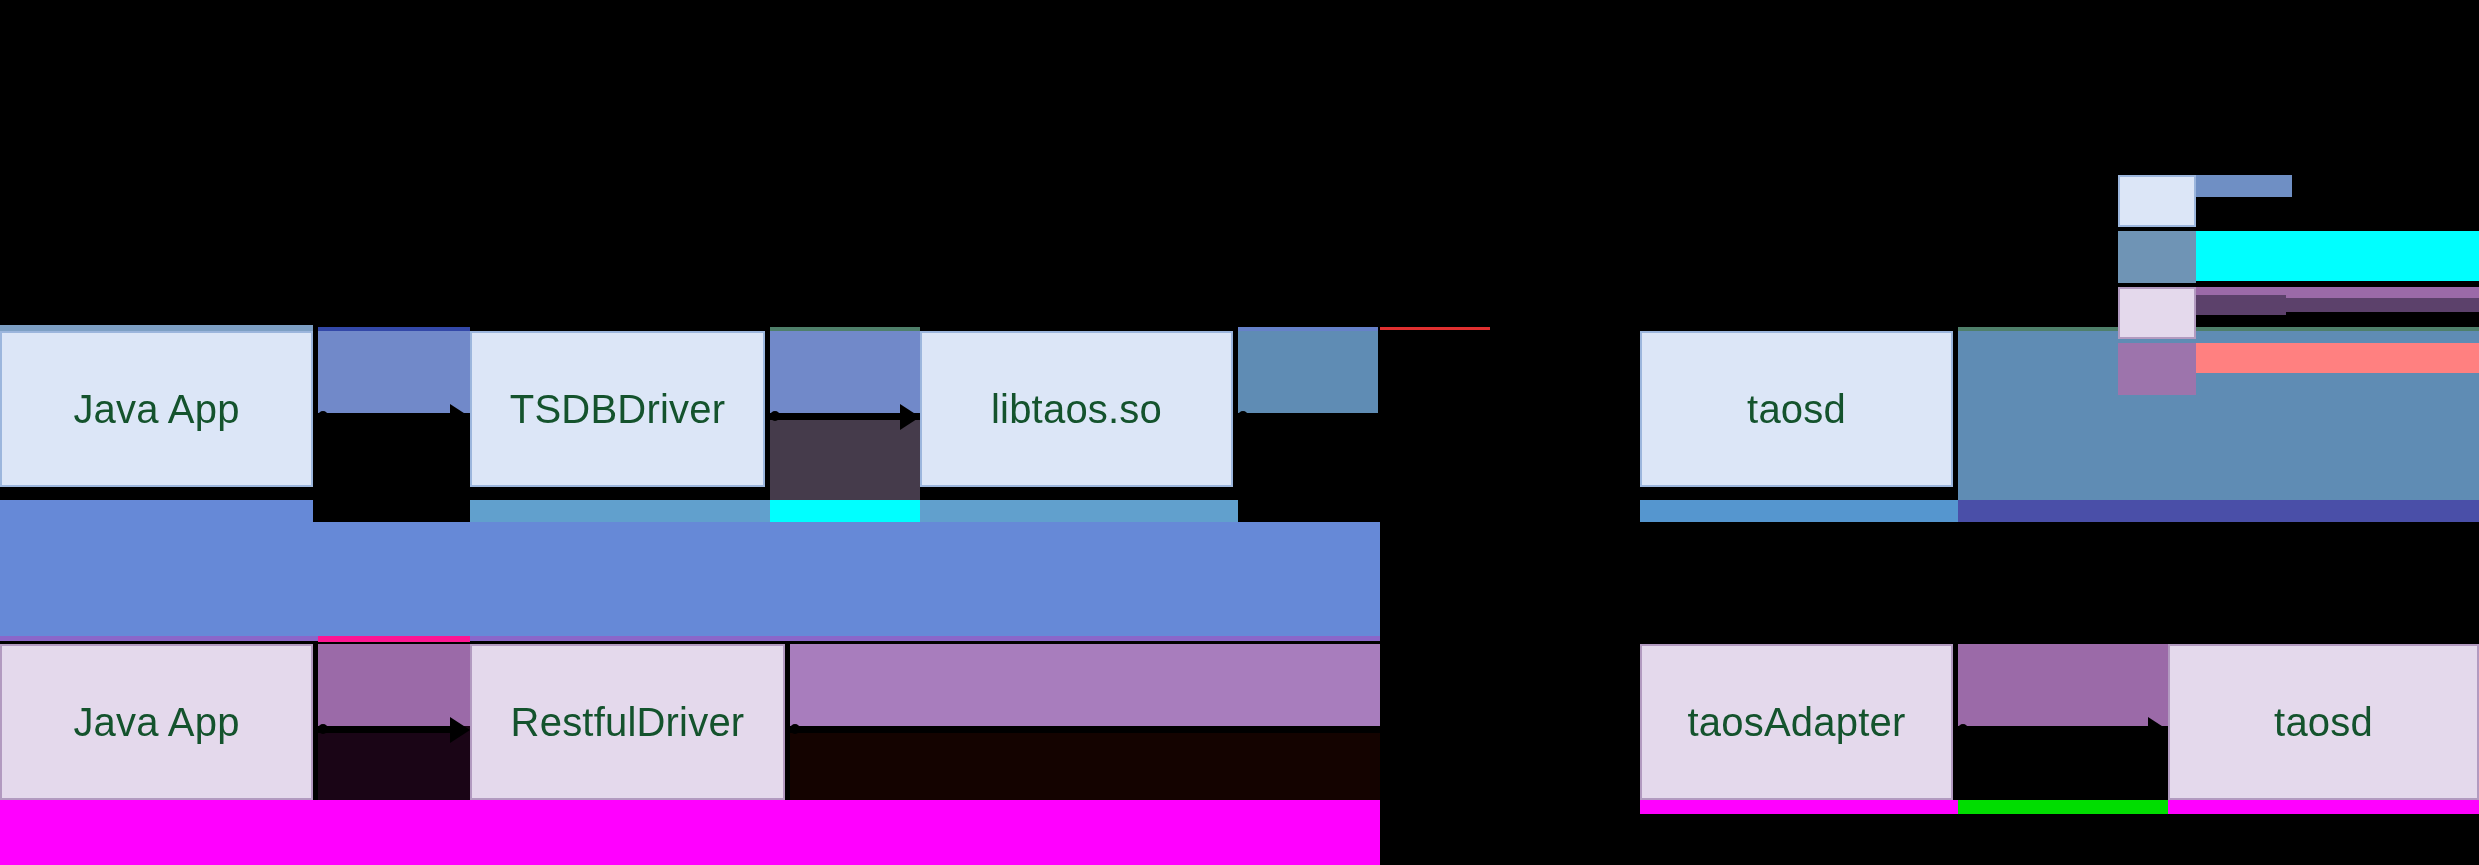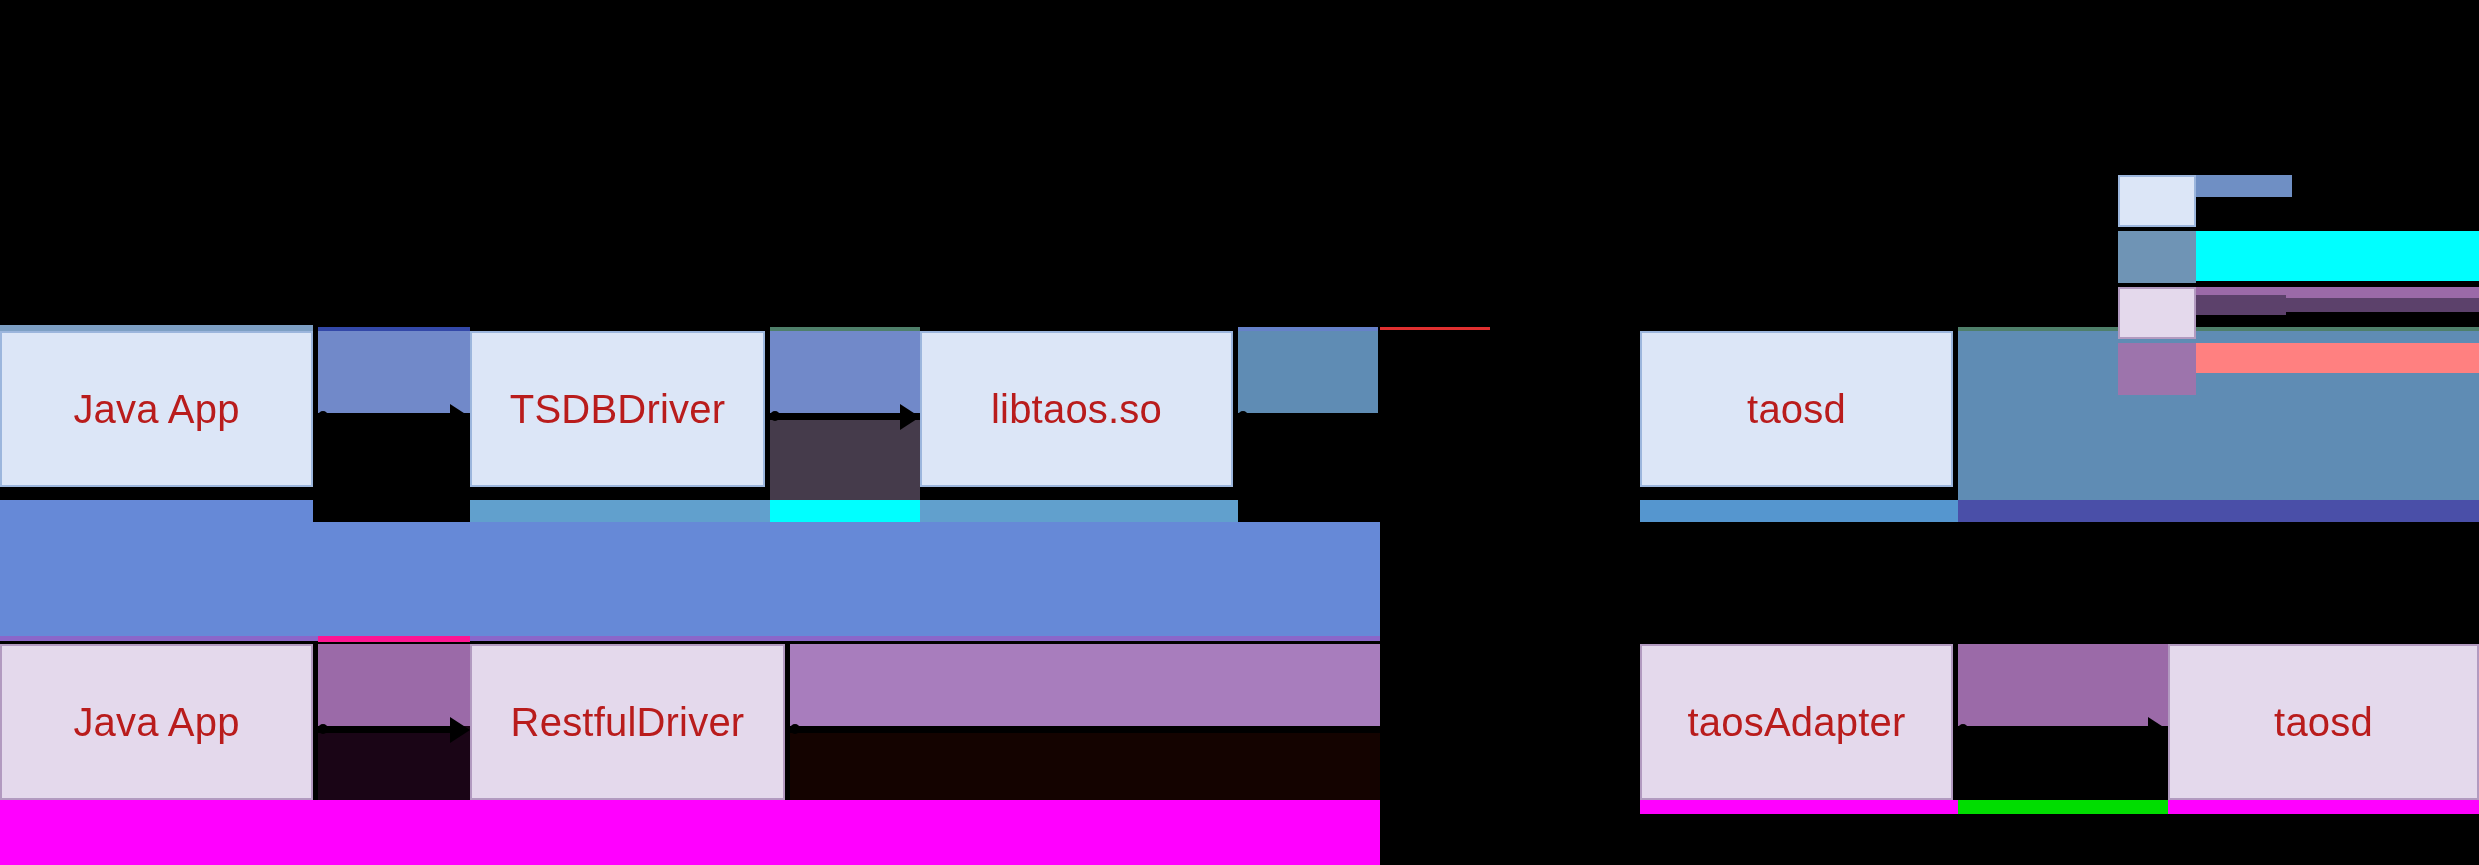--- a/index.html
+++ b/index.html
@@ -19,21 +19,21 @@
   }
 
   
   .node {
     position: absolute;
     display: flex;
     align-items: center;
     justify-content: center;
     font-size: 40px;
     line-height: 1.1;
-    color: #b91c1c;
+    color: #14532d;
     text-align: center;
     letter-spacing: 0.2px;
   }
   .node.blue {
     background: #dce6f7;
     border: 2px solid #9cb6dd;
     box-shadow: 0 2px 0 rgba(0,0,0,0.06);
   }
   .node.purple {
     background: #e4d9ec;

